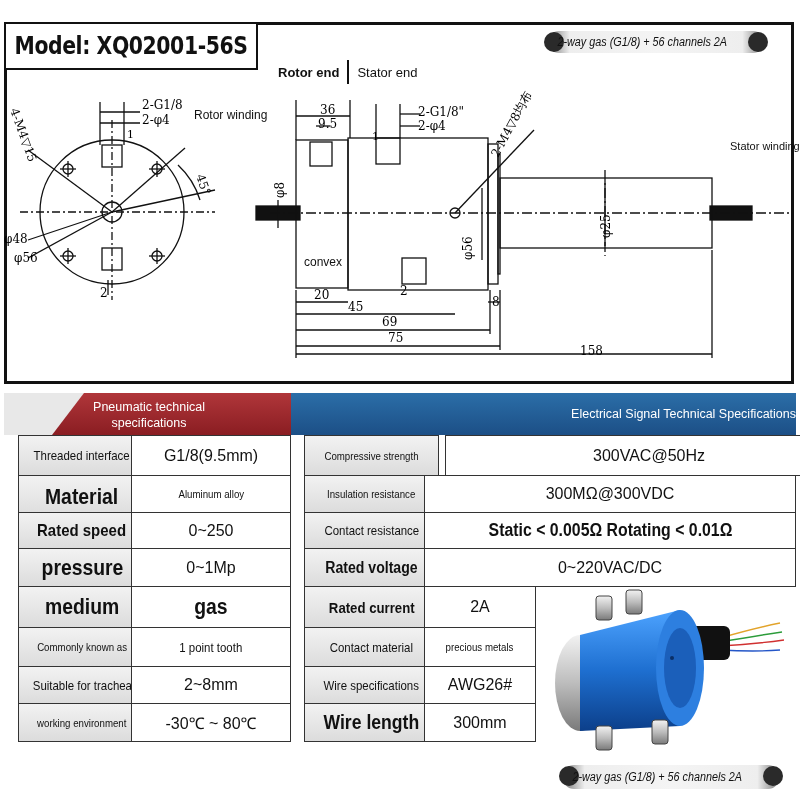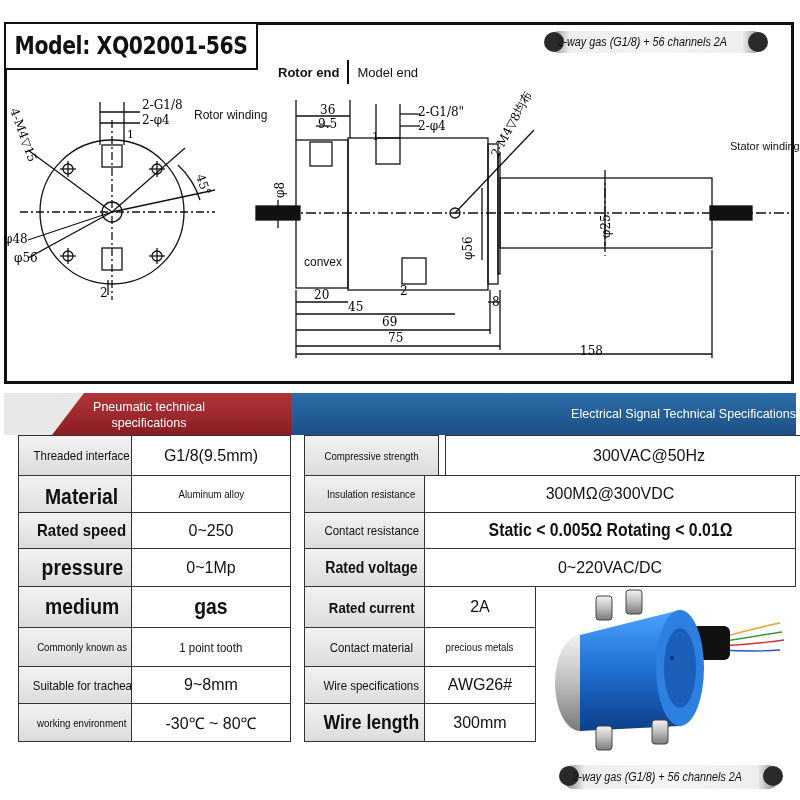--- a/index.html
+++ b/index.html
@@ -47,21 +47,21 @@
 
 <div class="pill" style="left:548px;top:31px;width:216px;">
   <i class="cap l"></i>
   <span>2-way gas (G1/8) + 56 channels 2A</span>
   <i class="cap r"></i>
 </div>
 
 <div id="end-labels">
   <span style="font-weight:bold">Rotor end</span>
   <span class="sep"></span>
-  <span>Model end</span>
+  <span>Stator end</span>
 </div>
 
 <svg class="abs" style="left:0;top:90px" width="280" height="220">
   <g stroke="#111" fill="none" stroke-width="1.3">
     <circle cx="112" cy="122" r="72"></circle>
     <circle cx="112" cy="122" r="10"></circle>
     <line x1="20" y1="122" x2="215" y2="122" stroke-dasharray="8,3,2,3"></line>
     <line x1="112" y1="30" x2="112" y2="210" stroke-dasharray="8,3,2,3"></line>
     <circle cx="68" cy="79" r="5"></circle>
       <circle cx="157" cy="79" r="5"></circle>
@@ -205,21 +205,21 @@
     <span class="cond">Commonly known as</span>
   </div>
 <div class="cell md" style="left:131px;top:627px;width:160px;height:40px">
     <span class="cond">1 point tooth</span>
   </div>
 
 <div class="cell lab md" style="left:4px;top:666px;width:128px;height:38px">
     <span class="cond">Suitable for trachea</span>
   </div>
 <div class="cell val" style="left:131px;top:666px;width:160px;height:38px">
-    <span>9~8mm</span>
+    <span>2~8mm</span>
   </div>
 
 <div class="cell lab sm" style="left:4px;top:703px;width:128px;height:39px">
     <span class="cond">working environment</span>
   </div>
 <div class="cell val" style="left:131px;top:703px;width:160px;height:39px">
     <span>-30℃ ~ 80℃</span>
   </div>
 
 <div class="cell lab sm" style="left:290px;top:435px;width:135px;height:41px">

